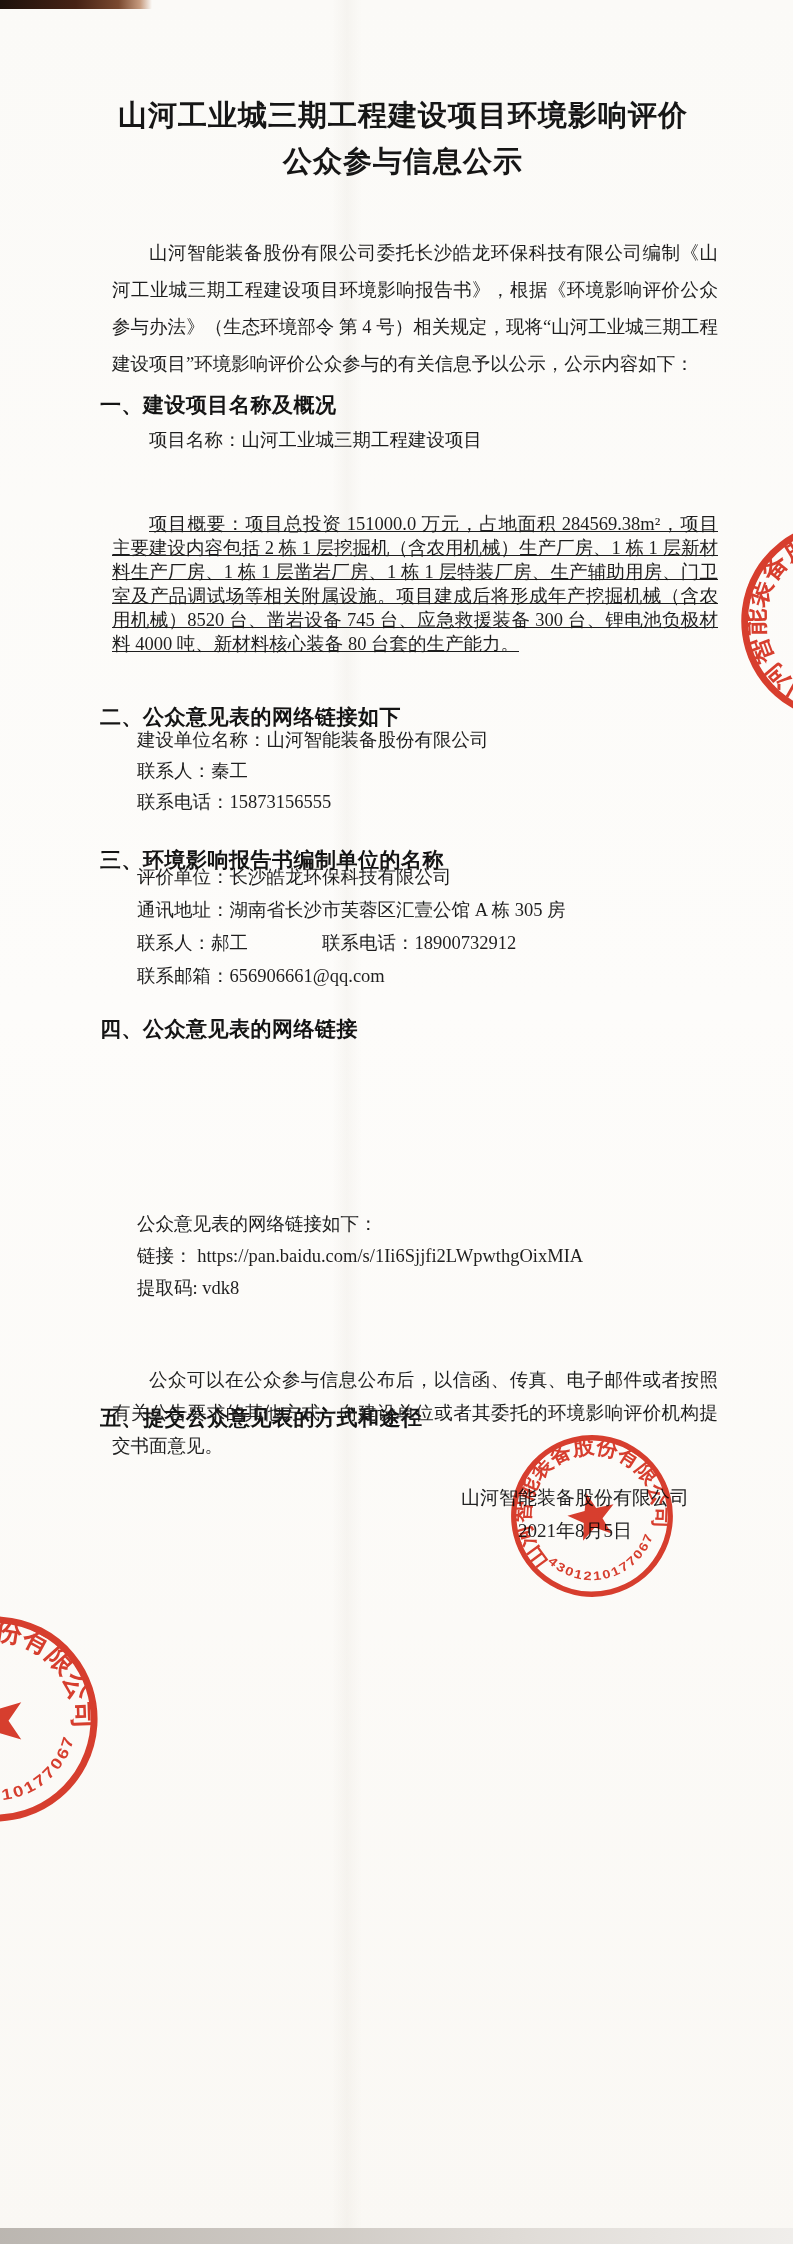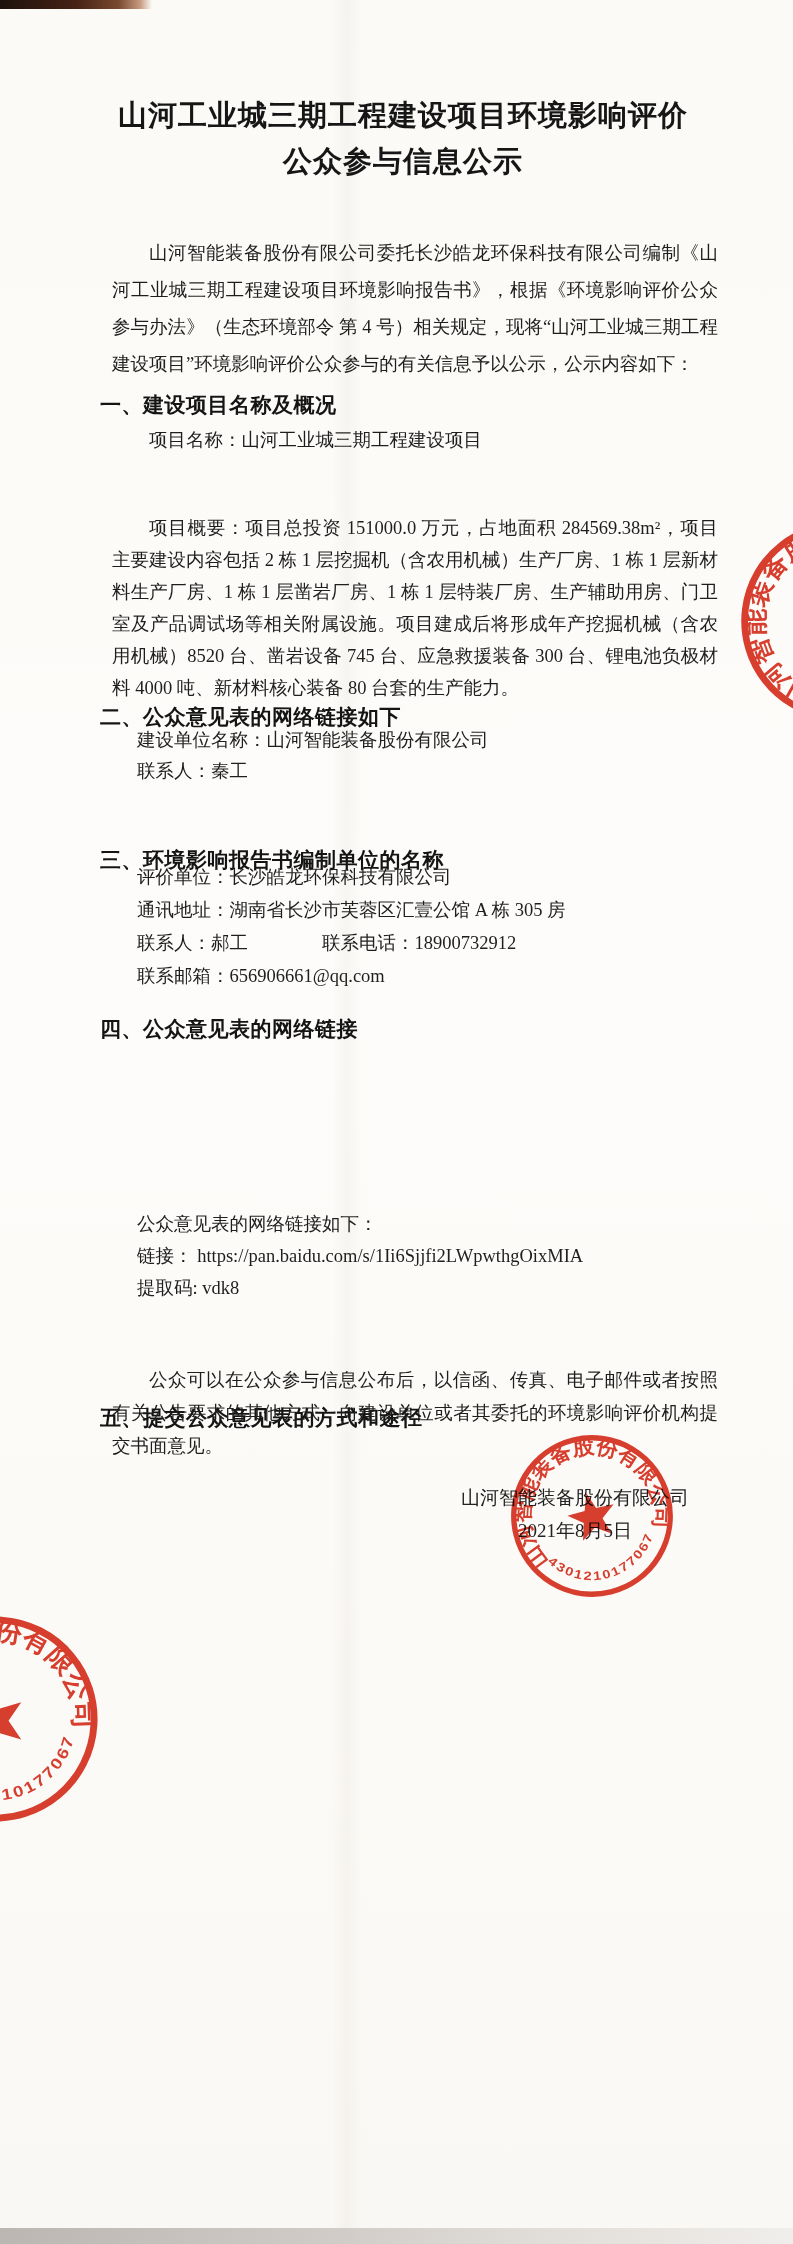--- a/index.html
+++ b/index.html
@@ -37,21 +37,21 @@
   }
   .head{
     font-family:"Liberation Sans","DejaVu Sans",sans-serif;
     font-weight:bold;font-size:21px;line-height:36px;color:#141414;
     text-align:left;letter-spacing:.5px;
   }
   .h1{top:370px;} .h2{top:682px;} .h3{top:825px;} .h4{top:994px;} .h5{top:1383px;}
   .b-intro{top:216px;}
   .b-name{top:405px;}
   .b-loc{top:442px;}
-  .b-sum{top:493px;line-height:32px;}
+  .b-sum{top:493px;line-height:24px;text-decoration:underline;}
   .b-s2{top:725px;line-height:31px;}
   .b-s3{top:861px;}
   .b-s4{top:1208px;line-height:32px;}
   .b-s5{top:1345px;}
   .line{display:block;text-indent:2em;}
   .signature{
     position:absolute;left:425px;top:1481px;width:300px;
     text-align:center;font-size:19px;line-height:33px;color:#222;
   }
   .stamp{position:absolute;mix-blend-mode:multiply;opacity:.93;pointer-events:none;}
@@ -76,20 +76,21 @@
   <p class="blk b-intro indent lh37">山河智能装备股份有限公司委托长沙皓龙环保科技有限公司编制《山河工业城三期工程建设项目环境影响报告书》，根据《环境影响评价公众参与办法》（生态环境部令 第 4 号）相关规定，现将“山河工业城三期工程建设项目”环境影响评价公众参与的有关信息予以公示，公示内容如下：</p>
 
   <h2 class="blk head h1">一、建设项目名称及概况</h2>
   <p class="blk b-name indent">项目名称：山河工业城三期工程建设项目</p>
   <p class="blk b-sum indent">项目概要：项目总投资 151000.0 万元，占地面积 284569.38m²，项目主要建设内容包括 2 栋 1 层挖掘机（含农用机械）生产厂房、1 栋 1 层新材料生产厂房、1 栋 1 层凿岩厂房、1 栋 1 层特装厂房、生产辅助用房、门卫室及产品调试场等相关附属设施。项目建成后将形成年产挖掘机械（含农用机械）8520 台、凿岩设备 745 台、应急救援装备 300 台、锂电池负极材料 4000 吨、新材料核心装备 80 台套的生产能力。</p>
 
   <h2 class="blk head h2">二、公众意见表的网络链接如下</h2>
   <div class="blk b-s2">
     <span class="line">建设单位名称：山河智能装备股份有限公司</span>
     <span class="line">联系人：秦工</span>
+    <span class="line">联系电话：15873156555</span>
   </div>
 
   <h2 class="blk head h3">三、环境影响报告书编制单位的名称</h2>
   <div class="blk b-s3">
     <span class="line">评价单位：长沙皓龙环保科技有限公司</span>
     <span class="line">通讯地址：湖南省长沙市芙蓉区汇壹公馆 A 栋 305 房</span>
     <span class="line">联系人：郝工　　　　联系电话：18900732912</span>
     <span class="line">联系邮箱：656906661@qq.com</span>
   </div>
 

